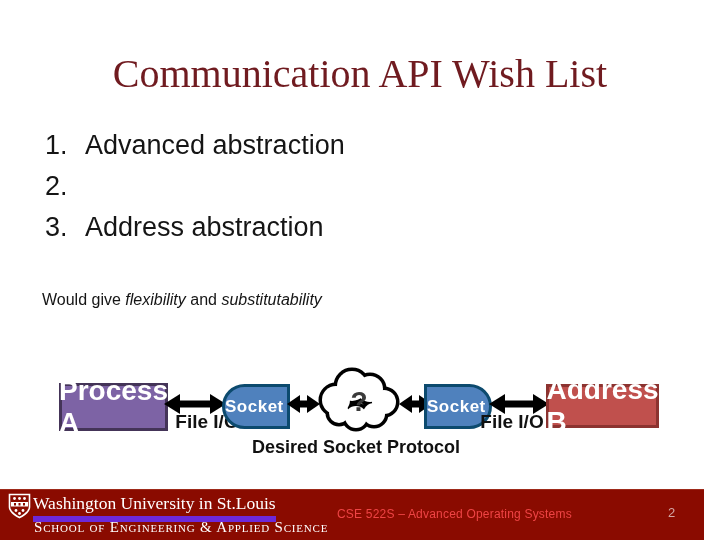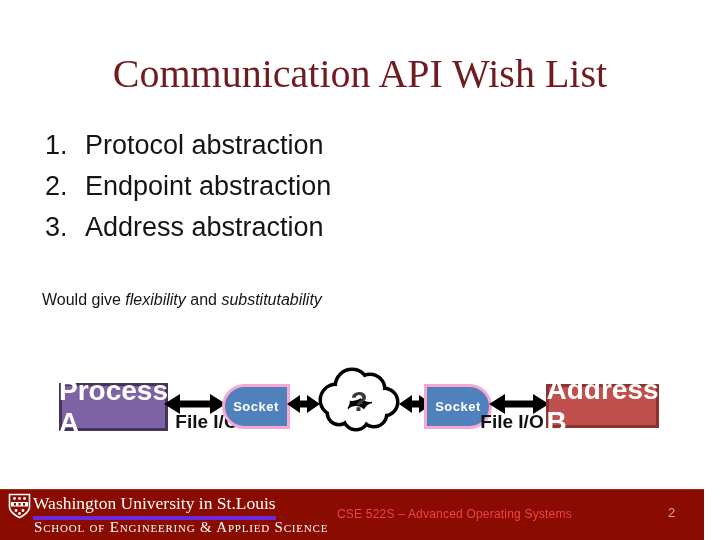--- a/index.html
+++ b/index.html
@@ -20,23 +20,23 @@
   }
   .statement i{font-style:italic;}
   
   .proc{
     position:absolute;display:flex;align-items:center;justify-content:center;
     color:#fff;font-size:28px;font-weight:600;box-sizing:border-box;
   }
   .proc-a{left:59px;top:383px;width:109px;height:48px;background:#7d63a5;border:3px solid #443458;}
   .proc-b{left:546px;top:384px;width:113px;height:44px;background:#c0504d;border:3px solid #8c3330;}
   .socket{
-    position:absolute;display:flex;align-items:center;justify-content:center;
-    width:68px;height:45px;background:#4f81bd;border:3px solid #f9a8d4;
-    color:#fff;font-size:13px;font-weight:bold;box-sizing:border-box;letter-spacing:0.5px;
+    position:absolute;display:flex;align-items:center;
+    width:68px;height:45px;background:#4f81bd;border:3px solid #0c4a6e;
+    color:#fff;font-size:17px;font-weight:bold;box-sizing:border-box;letter-spacing:0.5px;
   }
   .socket-l{left:222px;top:384px;border-radius:24px 0 0 24px;}
   .socket-r{left:424px;top:384px;border-radius:0 24px 24px 0;}
   .arrow{position:absolute;top:393px;}
   .fileio{
     position:absolute;top:411px;font-size:19px;font-weight:600;color:#111;
     width:80px;text-align:center;
   }
   .fileio-l{left:167px;}
   .fileio-r{left:472px;}
@@ -48,21 +48,21 @@
   }
   
   .footer{
     position:absolute;left:0;top:489px;width:720px;height:51px;background:#8a0b00;
     border-top:1px solid #9e2a1a;box-sizing:border-box;
   }
   .shield{position:absolute;left:8px;top:493px;}
   .wu-name{
     position:absolute;left:33px;top:493px;color:#ffffff;
     font-family:"Liberation Serif",serif;font-size:17.5px;
-    border-bottom:4px solid #6d28d9;padding-bottom:2px;
+    border-bottom:6px solid #6d28d9;padding-bottom:2px;
   }
   .wu-school{
     position:absolute;left:34px;top:519px;color:#ffffff;
     font-family:"Liberation Serif",serif;font-variant:small-caps;
     font-size:15px;letter-spacing:0.8px;
   }
   .footer-course{
     position:absolute;left:337px;top:507px;font-size:12px;color:#ef4444;letter-spacing:0.2px;
   }
   .footer-page{
@@ -72,25 +72,24 @@
 </head>
 <body>
 
 <div class="slide">
 
   <div class="title">Communication API Wish List</div>
 
   <div class="list">
     <div class="list-row">
       <span class="list-num">1.</span>
-      <span>Protocol abstraction</span>
+      <span>Advanced abstraction</span>
     </div>
     <div class="list-row">
       <span class="list-num">2.</span>
-      <span>Endpoint abstraction</span>
     </div>
     <div class="list-row">
       <span class="list-num">3.</span>
       <span>Address abstraction</span>
     </div>
   </div>
 
   <div class="statement"><span>Would give </span><i>flexibility</i><span> and </span><i>substitutability</i></div>
 
   <div class="proc proc-a">
@@ -150,20 +149,21 @@
     <polygon points="0,11 16,1 16,21" fill="#000"></polygon>
     <polygon points="60,11 44,1 44,21" fill="#000"></polygon>
     <rect x="14" y="7.5" width="32" height="7" fill="#000"></rect>
   </svg>
   <div class="fileio fileio-r">File I/O</div>
 
   <div class="proc proc-b">
     <span>Address B</span>
   </div>
 
+  <div class="caption">Desired Socket Protocol</div>
 
   <div class="footer"></div>
 
   <svg class="shield" width="23" height="26" viewBox="0 0 23 26">
     <path d="M1.5,1.5 H21.5 V14 C21.5,20 11.5,24.5 11.5,24.5 C11.5,24.5 1.5,20 1.5,14 Z" fill="#8a0b00" stroke="#ffffff" stroke-width="1.6"></path>
     <rect x="3" y="9" width="17" height="4.5" fill="#ffffff"></rect>
     <rect x="6" y="10" width="2" height="2.5" fill="#8a0b00"></rect>
     <rect x="10.5" y="10" width="2" height="2.5" fill="#8a0b00"></rect>
     <rect x="15" y="10" width="2" height="2.5" fill="#8a0b00"></rect>
     <circle cx="6.5" cy="5.5" r="1.4" fill="#ffffff"></circle>

